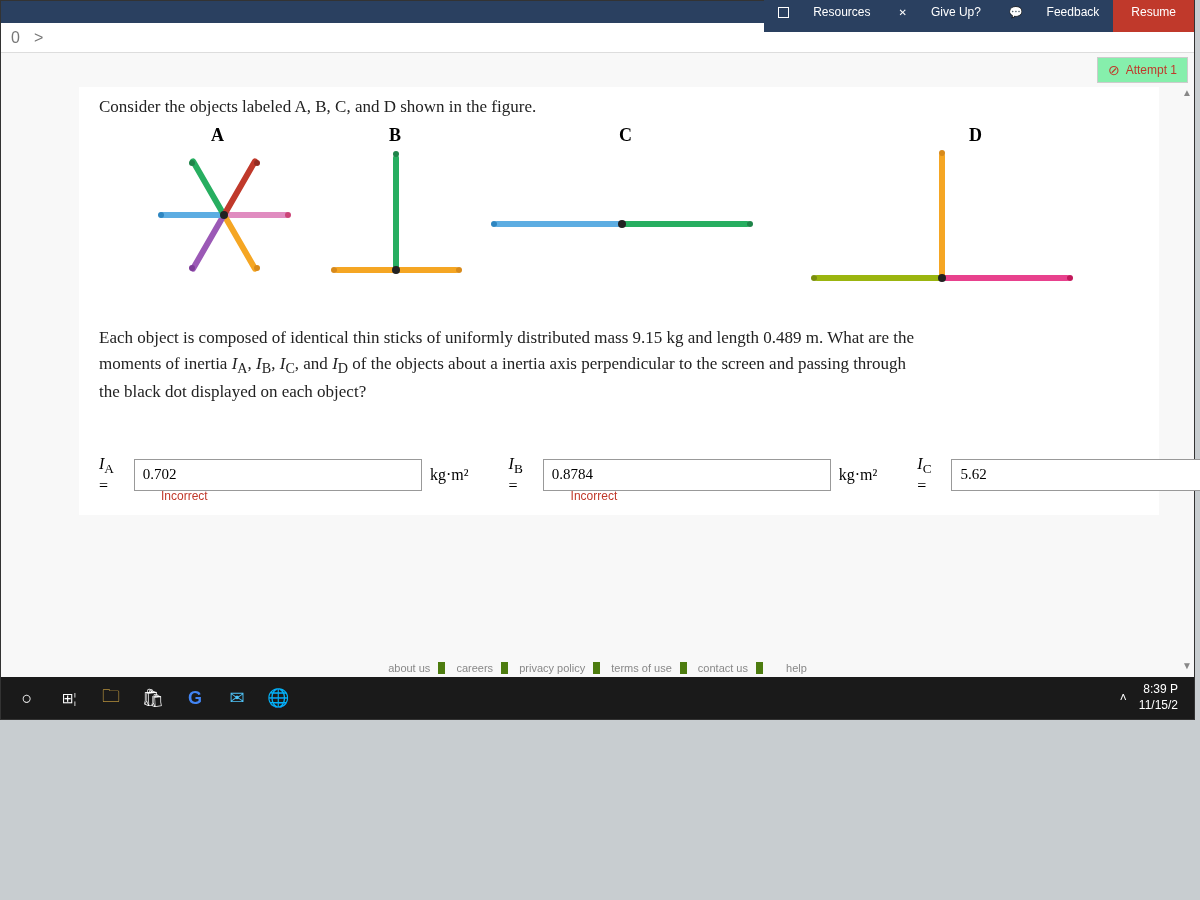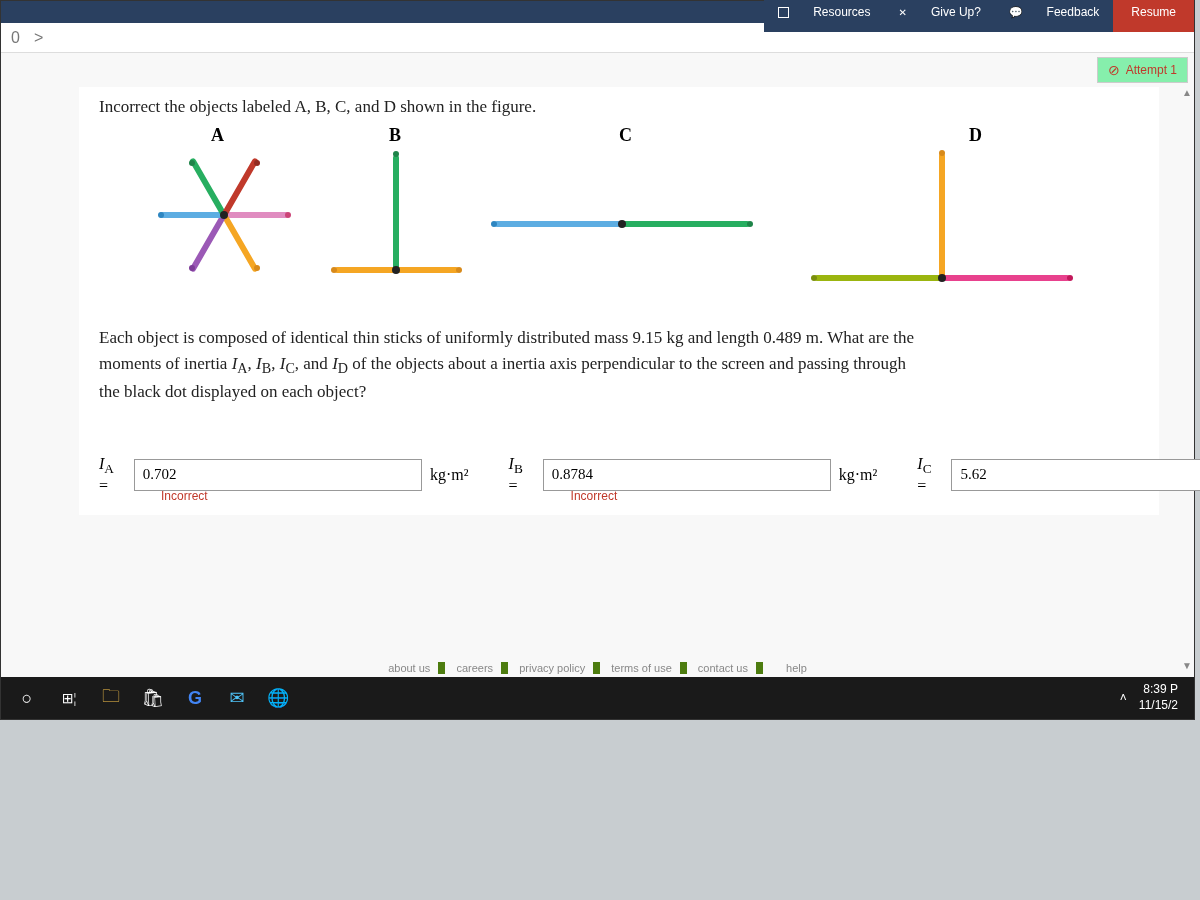--- a/index.html
+++ b/index.html
@@ -254,21 +254,21 @@
   </div>
 
   <div class="attempt-badge">
     <span>Attempt 1</span>
   </div>
 
   <div class="scroll-up">▲</div>
   <div class="scroll-down">▼</div>
 
   <div class="content">
-    <div class="prompt">Incorrect the objects labeled A, B, C, and D shown in the figure.</div>
+    <div class="prompt">Consider the objects labeled A, B, C, and D shown in the figure.</div>
 
     <div class="figure-area">
       <div class="fig-label" style="left:112px;top:0">A</div>
       <div class="fig-label" style="left:290px;top:0">B</div>
       <div class="fig-label" style="left:520px;top:0">C</div>
       <div class="fig-label" style="left:870px;top:0">D</div>
 
       <div class="obj" style="left:60px;top:25px;width:130px;height:130px">
         <div class="stick" style="left:65px;top:62px;width:65px;background:#e08cc0;transform-origin:left center;transform:rotate(0deg)"></div>
         <div class="stick" style="left:65px;top:62px;width:65px;background:#f5a623;transform-origin:left center;transform:rotate(60deg)"></div>

